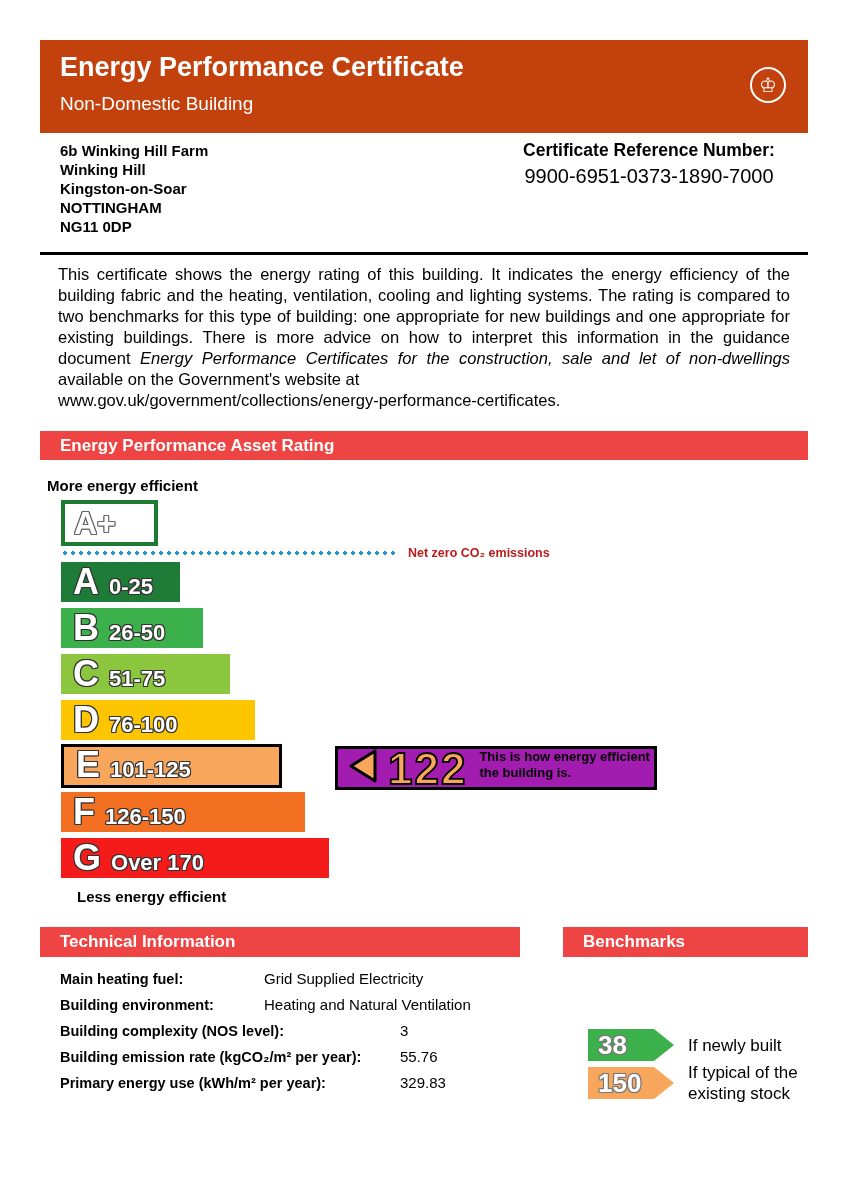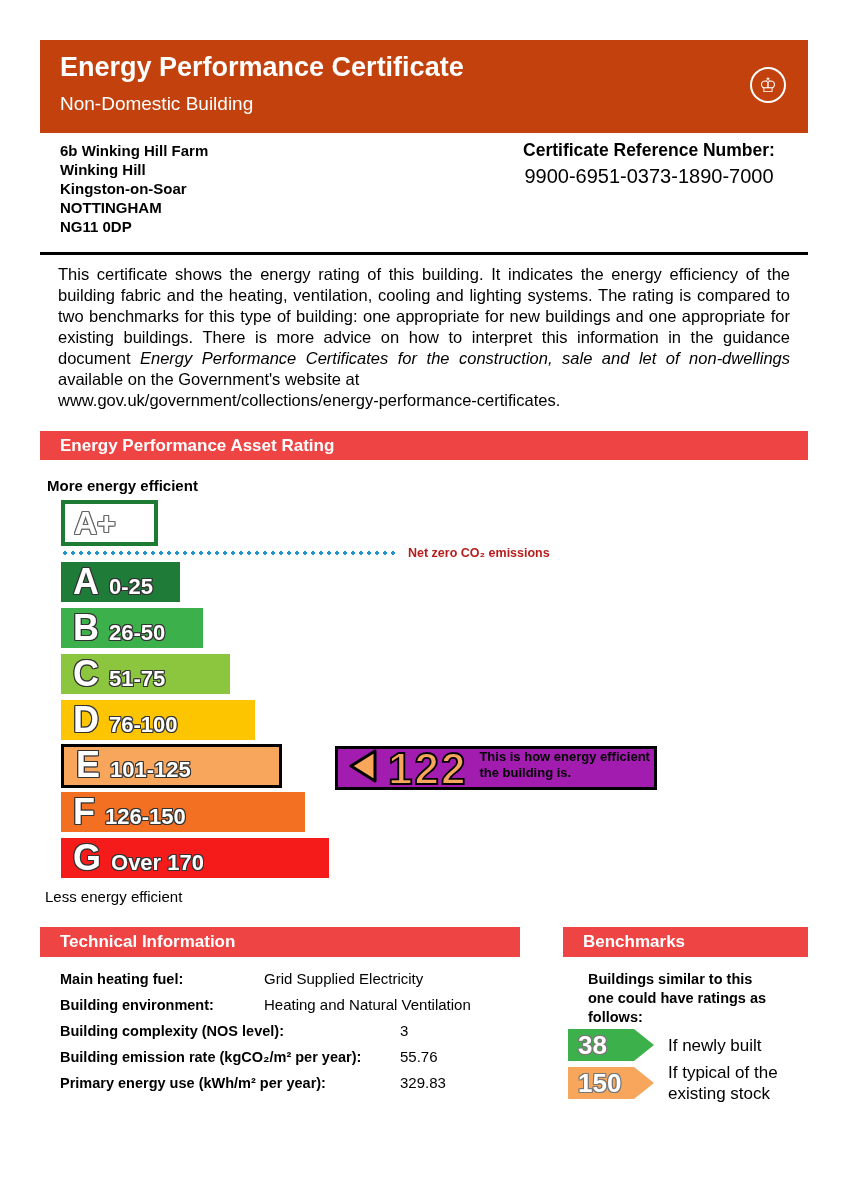--- a/index.html
+++ b/index.html
@@ -26,21 +26,21 @@
   #intro { position:absolute; left:58px; top:264px; width:732px; font-size:16.5px; line-height:21px; text-align:justify; }
   .italic { font-style:italic; }
   
   .section-bar { position:absolute; background:#ef4444; color:#fff; font-weight:bold; font-size:17px;
     display:flex; align-items:center; padding-left:20px; box-sizing:border-box; }
   #asset-bar { left:40px; top:431px; width:768px; height:29px; }
   #tech-bar  { left:40px; top:927px; width:480px; height:30px; }
   #bench-bar { left:563px; top:927px; width:245px; height:30px; }
   
   #more-label { position:absolute; left:47px; top:477px; font-size:15px; font-weight:bold; }
-  #less-label { position:absolute; left:45px; top:888px; font-size:15px; font-weight:normal; }
+  #less-label { position:absolute; left:77px; top:888px; font-size:15px; font-weight:bold; }
   #aplus { position:absolute; left:61px; top:500px; width:80px; height:38px; border:4px solid #1e7b34;
     background:#fff; display:flex; align-items:center; padding-left:9px; }
   .aplus-text { font-size:32px; font-weight:bold; color:#fff; line-height:1;
     text-shadow:-1px -1px 0 #666,1px -1px 0 #666,-1px 1px 0 #666,1px 1px 0 #666,-1px 0 0 #666,1px 0 0 #666,0 -1px 0 #666,0 1px 0 #666; }
   #netzero { position:absolute; left:61px; top:546px; height:14px; display:flex; align-items:center; }
   .dots { width:338px; height:6px;
     background-image:radial-gradient(circle, #2095d2 1.7px, rgba(0,0,0,0) 1.8px);
     background-size:8px 6px; background-repeat:repeat-x; background-position:0 50%; }
   .netzero-label { margin-left:9px; font-size:12.5px; font-weight:bold; color:#b91c1c; white-space:nowrap; }
   #bands { position:absolute; left:61px; top:562px; }
@@ -59,21 +59,21 @@
   .ind-caption { margin-left:12px; font-size:13px; font-weight:bold; line-height:16px; }
   
   #tech-rows { position:absolute; left:60px; top:970px; width:480px; }
   .tech-row { position:relative; line-height:18px; margin-bottom:8px; font-size:14.5px; }
   .tech-label { font-weight:bold; }
   .tech-value { position:absolute; top:0; font-size:15px; font-weight:normal; white-space:nowrap; }
   .val-near { left:204px; }
   .val-far { left:340px; }
   
   #bench-intro { position:absolute; left:588px; top:970px; font-size:14.5px; font-weight:bold; line-height:19px; }
-  #bench-items { position:absolute; left:568px; top:1029px; }
+  #bench-items { position:absolute; left:588px; top:1029px; }
   .bench-item { position:relative; width:240px; height:32px; margin-bottom:6px; }
   .bench-arrow { position:absolute; left:0; top:0; display:block; }
   .bench-num { position:absolute; left:10px; top:50%; transform:translateY(-50%); font-size:26px;
     font-weight:bold; color:#fff; line-height:1; }
   .bench-label { position:absolute; left:100px; top:50%; transform:translateY(-50%); font-size:17px;
     line-height:21px; white-space:nowrap; }
 </style>
 </head>
 <body>
 
@@ -167,25 +167,20 @@
       <div class="tech-row"><span class="tech-label">Main heating fuel:</span><span class="tech-value val-near">Grid Supplied Electricity</span></div>
       <div class="tech-row"><span class="tech-label">Building environment:</span><span class="tech-value val-near">Heating and Natural Ventilation</span></div>
       <div class="tech-row"><span class="tech-label">Building complexity (NOS level):</span><span class="tech-value val-far">3</span></div>
       <div class="tech-row"><span class="tech-label">Building emission rate (kgCO₂/m² per year):</span><span class="tech-value val-far">55.76</span></div>
       <div class="tech-row"><span class="tech-label">Primary energy use (kWh/m² per year):</span><span class="tech-value val-far">329.83</span></div>
     </div>
 
   <div id="bench-bar" class="section-bar">
     <span>Benchmarks</span>
   </div>
-  <div id="bench-intro">
-      <div>Buildings similar to this</div>
-      <div>one could have ratings as</div>
-      <div>follows:</div>
-    </div>
   <div id="bench-items">
       <div class="bench-item">
         <svg class="bench-arrow" width="86" height="32" viewBox="0 0 86 32">
           <polygon points="0,0 66,0 86,16 66,32 0,32" fill="#3cb04a"></polygon>
         </svg>
         <span class="bench-num outline-gray">38</span>
         <span class="bench-label"><span>If newly built</span></span>
       </div>
       <div class="bench-item">
         <svg class="bench-arrow" width="86" height="32" viewBox="0 0 86 32">

